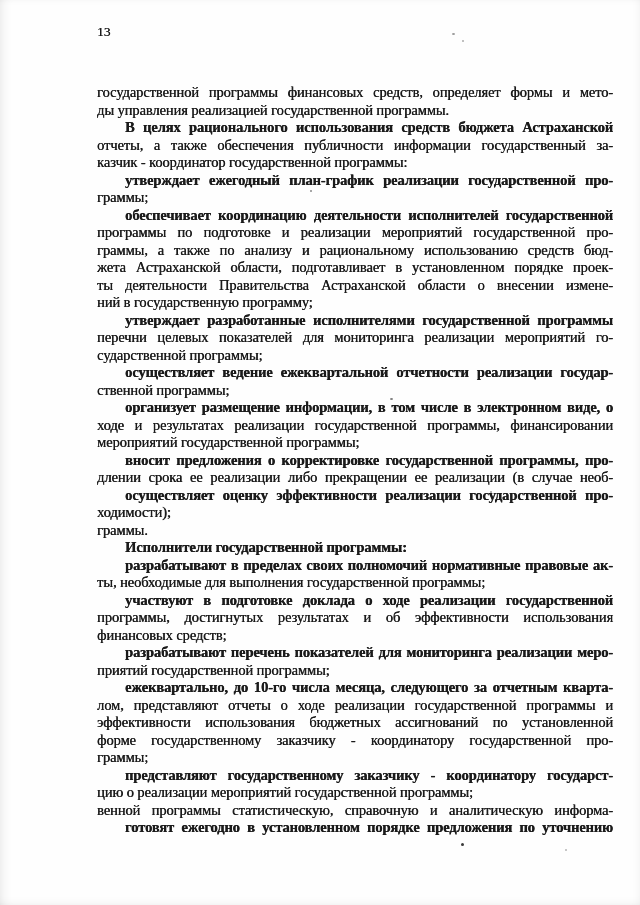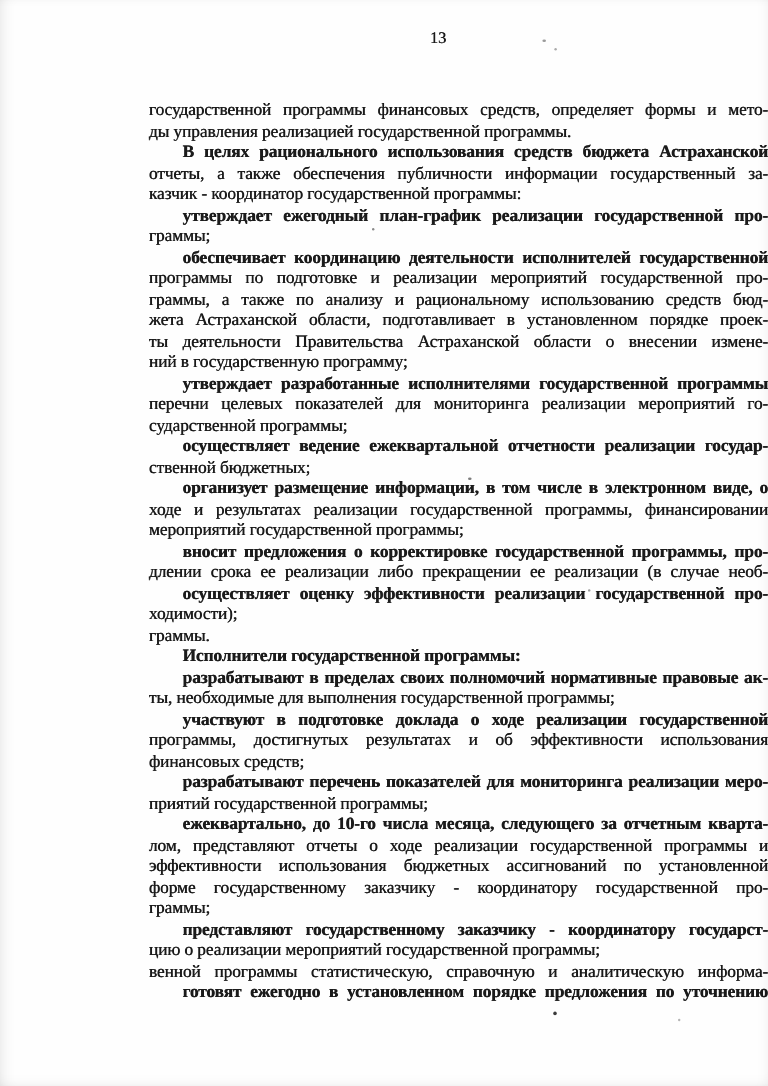--- a/index.html
+++ b/index.html
@@ -25,33 +25,32 @@
     pointer-events: none;
     box-shadow:
       inset 10px 0 14px -12px rgba(0,0,0,0.16),
       inset -8px 0 12px -11px rgba(0,0,0,0.10),
       inset 0 -9px 12px -11px rgba(0,0,0,0.10),
       inset 0 8px 10px -10px rgba(0,0,0,0.06);
   }
   .pagenum {
     position: absolute;
     top: 24px;
-    left: 107px;
+    left: 97px;
     width: 516px;
-    text-align: center;
+    text-align: left;
     font-size: 13.5px;
     line-height: 15px;
     text-shadow: 0.35px 0 0 currentColor;
   }
   .textblock {
     position: absolute;
     top: 84px;
     left: 97px;
     width: 516px;
-    margin-left: 27px;
   }
   .line {
     height: 17.5px;
     line-height: 17.5px;
     font-size: 14.5px;
     white-space: normal;
     overflow: visible;
     text-shadow: 0.35px 0 0 currentColor;
     letter-spacing: -0.1px;
   }
@@ -87,21 +86,21 @@
       <div class="line indent just">обеспечивает координацию деятельности исполнителей государственной</div>
       <div class="line just">программы по подготовке и реализации мероприятий государственной про-</div>
       <div class="line just">граммы, а также по анализу и рациональному использованию средств бюд-</div>
       <div class="line just">жета Астраханской области, подготавливает в установленном порядке проек-</div>
       <div class="line just">ты деятельности Правительства Астраханской области о внесении измене-</div>
       <div class="line">ний в государственную программу;</div>
       <div class="line indent just">утверждает разработанные исполнителями государственной программы</div>
       <div class="line just">перечни целевых показателей для мониторинга реализации мероприятий го-</div>
       <div class="line">сударственной программы;</div>
       <div class="line indent just">осуществляет ведение ежеквартальной отчетности реализации государ-</div>
-      <div class="line">ственной бюджетных;</div>
+      <div class="line">ственной программы;</div>
       <div class="line indent just">организует размещение информации, в том числе в электронном виде, о</div>
       <div class="line just">ходе и результатах реализации государственной программы, финансировании</div>
       <div class="line">мероприятий государственной программы;</div>
       <div class="line indent just">вносит предложения о корректировке государственной программы, про-</div>
       <div class="line just">длении срока ее реализации либо прекращении ее реализации (в случае необ-</div>
       <div class="line indent just">осуществляет оценку эффективности реализации государственной про-</div>
       <div class="line">ходимости);</div>
       <div class="line">граммы.</div>
       <div class="line indent">Исполнители государственной программы:</div>
       <div class="line indent just">разрабатывают в пределах своих полномочий нормативные правовые ак-</div>

